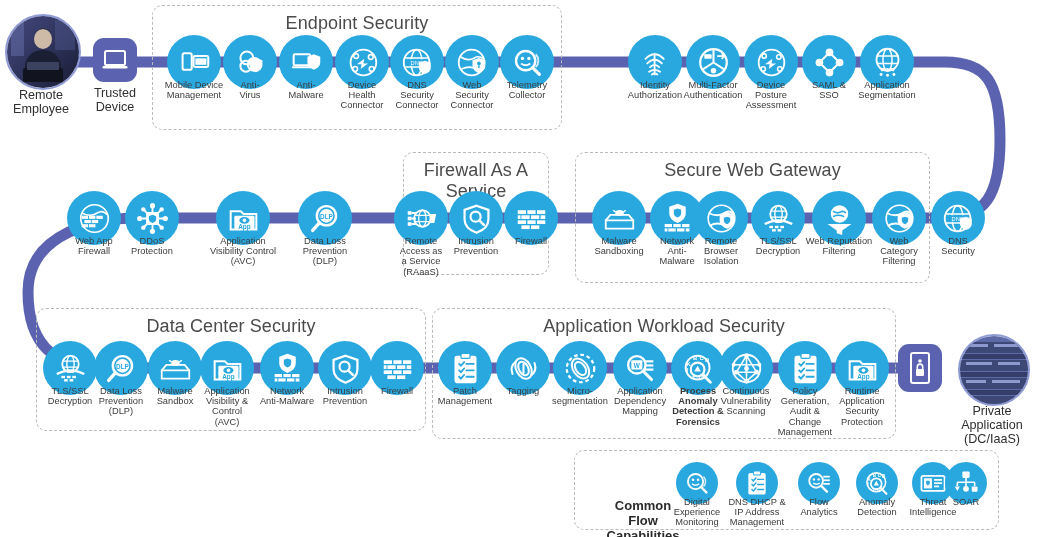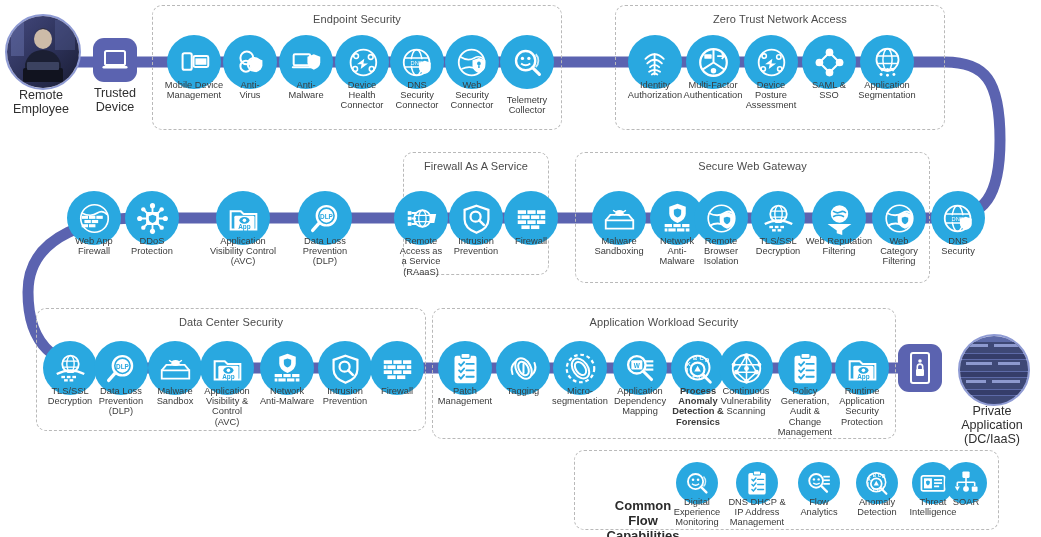--- a/index.html
+++ b/index.html
@@ -1,20 +1,20 @@
 <!DOCTYPE html>
 <html><head>
 <meta charset="utf-8">
 <style>
   html,body{margin:0;padding:0;background:#ffffff;}
   body{width:1041px;height:537px;font-family:"Liberation Sans",sans-serif;position:relative;overflow:hidden;}
   #stage{position:absolute;left:0;top:0;width:1041px;height:537px;}
   svg.flow{position:absolute;left:0;top:0;width:1041px;height:537px;pointer-events:none;}
   .group-box{position:absolute;border:1.4px dashed #b9b9b9;border-radius:10px;box-sizing:border-box;}
-  .group-title{position:absolute;width:100%;text-align:center;top:7px;left:0;font-size:11px;color:#4b4b4b;letter-spacing:.1px;}
+  .group-title{position:absolute;width:100%;text-align:center;top:7px;left:0;font-size:18px;color:#4b4b4b;letter-spacing:.1px;}
   .node{position:absolute;width:0;height:0;}
   .circ{position:absolute;border-radius:50%;background:#29a8e0;left:50%;top:0;transform:translateX(-50%);
         display:flex;align-items:center;justify-content:center;}
   .circ svg{display:block;}
   .lbl{position:absolute;left:50%;transform:translateX(-50%);text-align:center;color:#3b3b3b;
        font-size:9.3px;line-height:10.2px;white-space:pre-line;width:92px;}
   .endpoint-photo{position:absolute;border-radius:50%;border:2px solid #8f9bd4;overflow:hidden;}
   .sq{position:absolute;border-radius:11px;background:#5b63b0;left:50%;transform:translateX(-50%);
       display:flex;align-items:center;justify-content:center;}
   .big-lbl{position:absolute;left:50%;transform:translateX(-50%);text-align:center;color:#2f2f2f;
@@ -29,23 +29,20 @@
 
   <svg class="flow" viewBox="0 0 1041 537">
     <g fill="none" stroke="#5b63b0" stroke-width="11" stroke-linecap="round">
       <path d="M 60 62 L 945 62 C 985 62 1000 80 1000 140 C 1000 195 985 218 945 218 L 138 218
                C 98 218 28 232 28 292 C 28 352 62 368 105 368 L 920 368"></path>
     </g>
   </svg>
 
   <div class="group-box" style="left:152px;top:5px;width:410px;height:125px;">
     <div class="group-title">Endpoint Security</div>
-  </div>
-  <div class="group-box" style="left:615px;top:5px;width:330px;height:125px;">
-    <div class="group-title">Zero Trust Network Access</div>
   </div>
   <div class="group-box" style="left:403px;top:152px;width:146px;height:123px;">
     <div class="group-title">Firewall As A Service</div>
   </div>
   <div class="group-box" style="left:575px;top:152px;width:355px;height:131px;">
     <div class="group-title">Secure Web Gateway</div>
   </div>
   <div class="group-box" style="left:36px;top:308px;width:390px;height:123px;">
     <div class="group-title">Data Center Security</div>
   </div>
@@ -215,21 +212,21 @@
         <div class="circ" style="top: 35px; width: 54px; height: 54px;">
           <svg width="33" height="33" viewBox="0 0 36 36">
             <circle cx="16" cy="16" r="10.5" fill="none" stroke="#ffffff" stroke-width="2.6"></circle>
             <path d="M23.5 23.5 L31 31" stroke="#ffffff" stroke-width="3.4" stroke-linecap="round"></path>
             <circle cx="12.5" cy="13.5" r="1.8" fill="#ffffff"></circle>
             <circle cx="19.5" cy="13.5" r="1.8" fill="#ffffff"></circle>
             <path d="M11 19 q5 4 10 0" fill="none" stroke="#ffffff" stroke-width="2"></path>
             <path d="M27 9 a10 10 0 0 1 0 14" fill="none" stroke="#ffffff" stroke-width="2" opacity=".8"></path>
           </svg>
         </div>
-        <div class="lbl" style="top: 95px;">Telemetry
+        <div class="lbl" style="top: 80px;">Telemetry
 Collector</div>
       </div>
       <div class="node" style="left: 655px; top: 0px;">
         <div class="circ" style="top: 35px; width: 54px; height: 54px;">
           <svg width="33" height="33" viewBox="0 0 36 36">
             <g fill="none" stroke="#ffffff" stroke-width="2" stroke-linecap="round">
               <path d="M7 14 q10-10 20 0"></path>
               <path d="M9 19 q8-8 16 0"></path>
               <path d="M12 23 q5-5 10 0"></path>
               <path d="M11 28 q6-4 12 0"></path>

